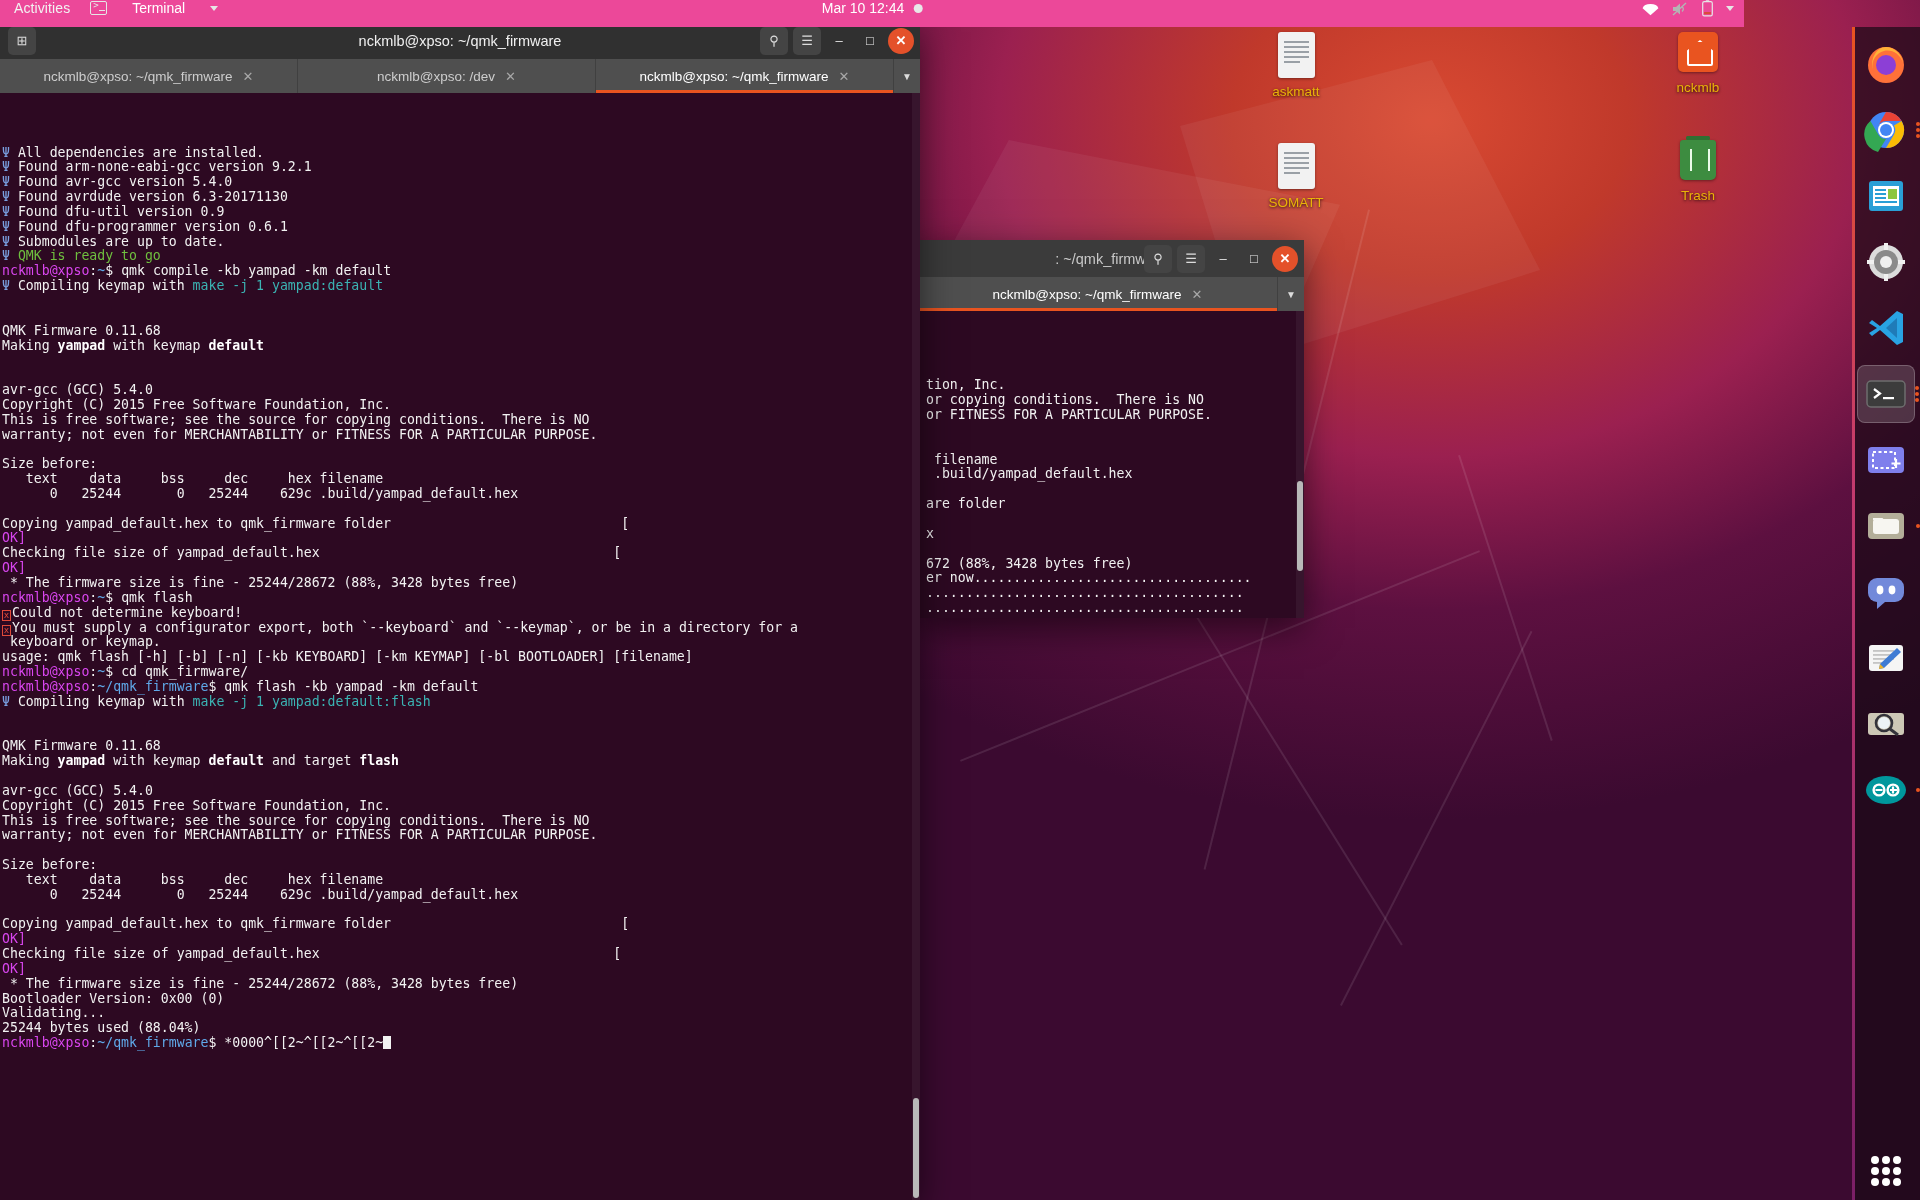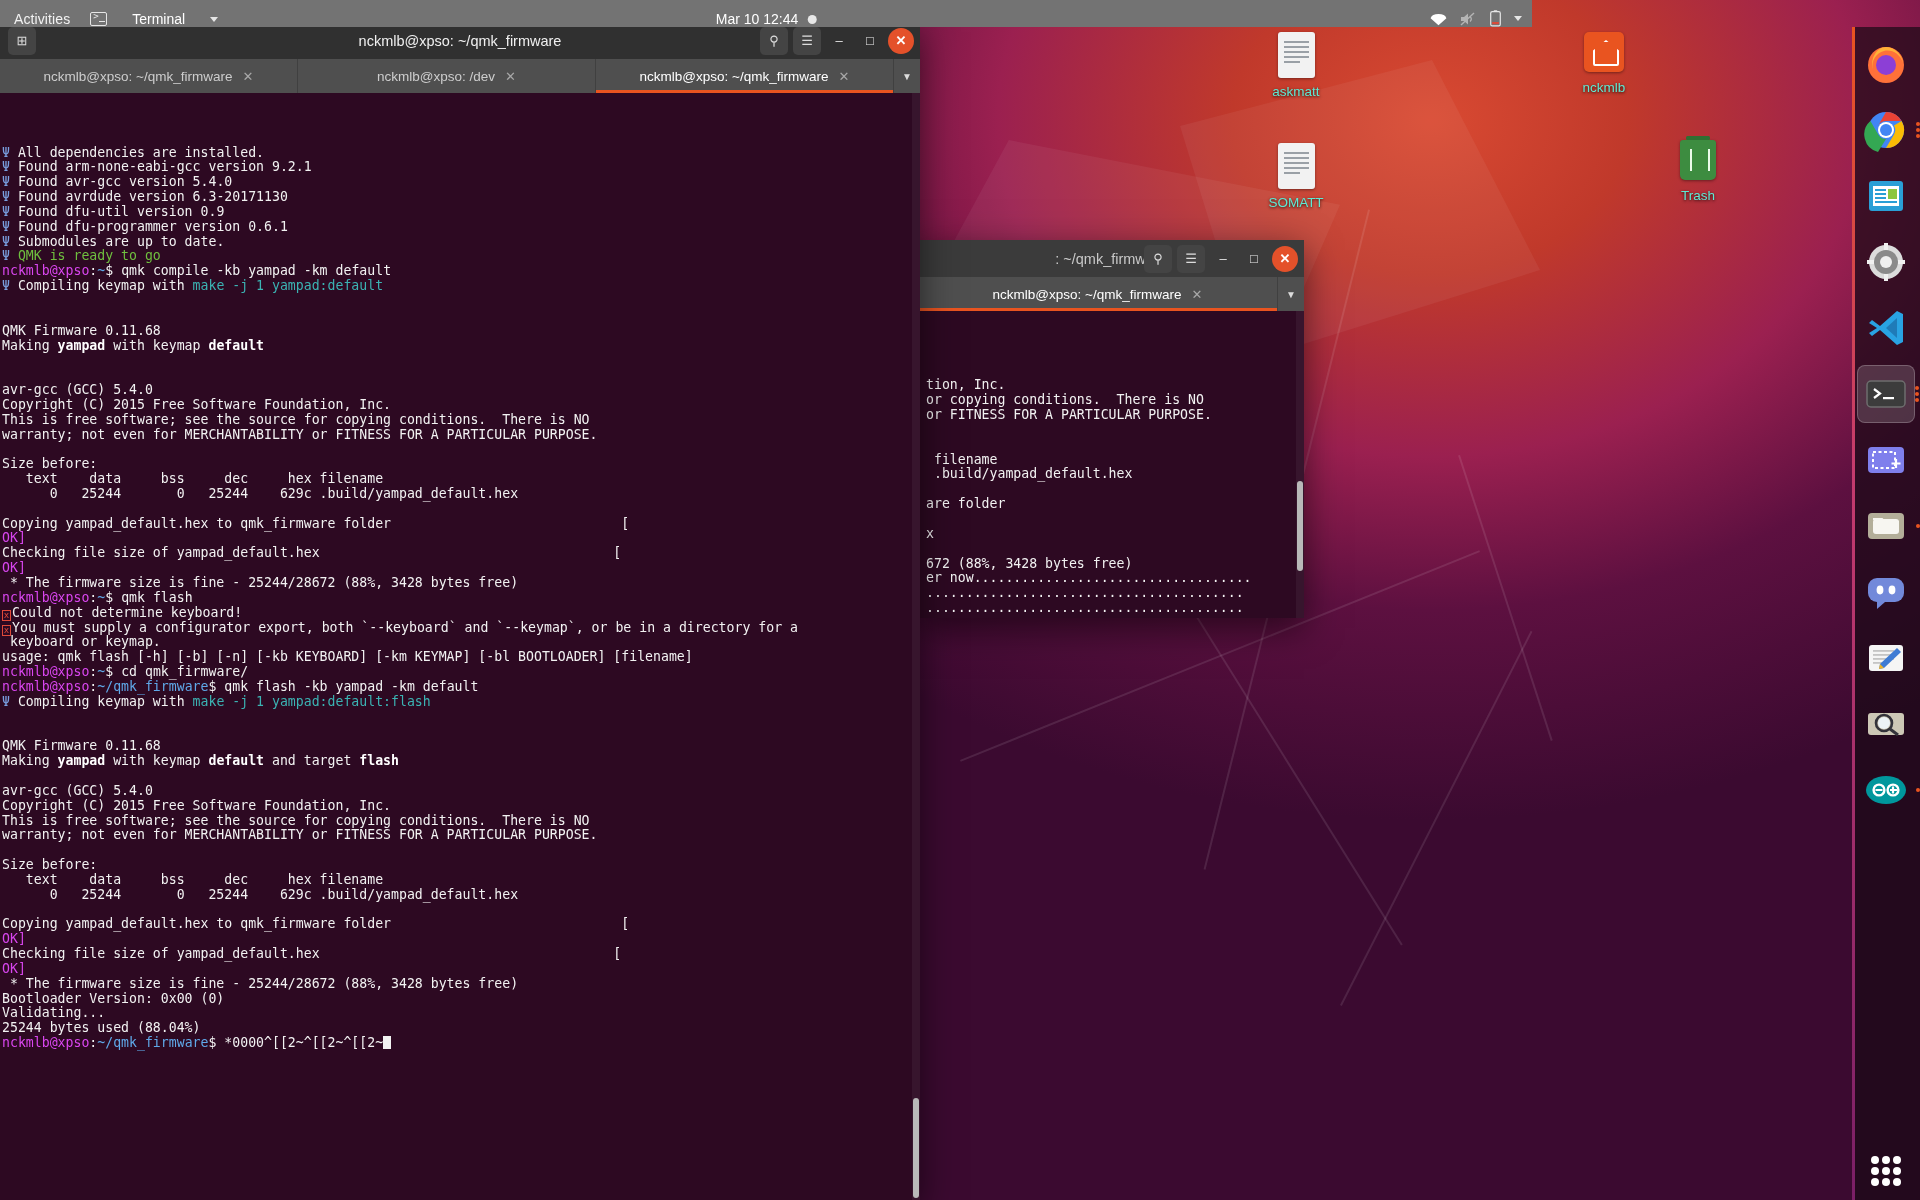--- a/index.html
+++ b/index.html
@@ -16,23 +16,23 @@
     background:
       radial-gradient(ellipse 900px 700px at 1430px 120px, #d94a32 0%, #c0392b 22%, #9b2050 48%, #5d1040 70%, #3b0a30 100%),
       linear-gradient(160deg, #8e2046 0%, #5c1038 45%, #330a28 100%);
     overflow: hidden;
   }
   .wp-shape { position: absolute; background: rgba(255,255,255,0.055); }
   .wp-line { position: absolute; background: rgba(255,255,255,0.10); transform-origin: 0 0; }
 
   
   #topbar {
-    position: absolute; left: 0; top: 0; width: 1532px; height: 27px;
-    background: #737373; color: #ffffff;
-    display: flex; align-items: flex-end;
+    position: absolute; left: 0; top: 0; width: 1744px; height: 27px;
+    background: #ec4899; color: #ffffff;
+    display: flex; align-items: flex-start;
     font-size: 14px;
     z-index: 60;
   }
   #activities { padding: 0 12px 0 14px; color: #f2f2f2; cursor: pointer; letter-spacing: 0.1px; }
   .app-menu { display: flex; align-items: center; gap: 25px; padding: 0 8px; cursor: pointer; }
   .term-glyph {
     width: 17px; height: 14px; border: 1.4px solid #e6e6e6; border-radius: 2px;
     position: relative; display: inline-block;
   }
   .term-glyph::before {
@@ -49,21 +49,21 @@
   #clock {
     position: absolute; left: 50%; transform: translateX(-50%);
     display: flex; align-items: center; gap: 9px; cursor: pointer; white-space: nowrap;
   }
   .notif-dot { width: 9px; height: 9px; border-radius: 50%; background: #e8e8e8; display: inline-block; }
   #tray { position: absolute; right: 10px; display: flex; align-items: center; gap: 13px; cursor: pointer; }
 
   
   .desk-icon {
     position: absolute; width: 96px; text-align: center; cursor: pointer;
-    color: #5eead4; font-size: 13.5px;
+    color: #eab308; font-size: 13.5px;
     text-shadow: 0 1px 3px rgba(0,0,0,0.85);
   }
   .file-glyph {
     width: 37px; height: 46px; margin: 0 auto 6px; background: #f2f2f2;
     border-radius: 3px; position: relative; box-shadow: 0 1px 3px rgba(0,0,0,0.4);
   }
   .file-glyph i {
     position: absolute; left: 6px; height: 1.6px; background: #9aa0a6; display: block;
   }
   .home-glyph {
@@ -199,21 +199,21 @@
 <div class="desk-icon" style="left:1248px;top:143px;">
   <div class="file-glyph">
     <i style="top:9px;width:25px;"></i>
       <i style="top:14px;width:25px;"></i>
       <i style="top:19px;width:25px;"></i>
     <i style="top:24px;width:25px;"></i>
       <i style="top:29px;width:16px;"></i>
   </div>
   <span>SOMATT</span>
 </div>
-<div class="desk-icon" style="left:1556px;top:32px;">
+<div class="desk-icon" style="left:1650px;top:32px;">
   <div class="home-glyph"></div>
   <span>nckmlb</span>
 </div>
 <div class="desk-icon" style="left:1650px;top:140px;">
   <div class="trash-glyph"></div>
   <span>Trash</span>
 </div>
 
 <div class="term-win" style="left:918px;top:240px;width:386px;height:378px;z-index:20;">
   <div class="tb inactive">

